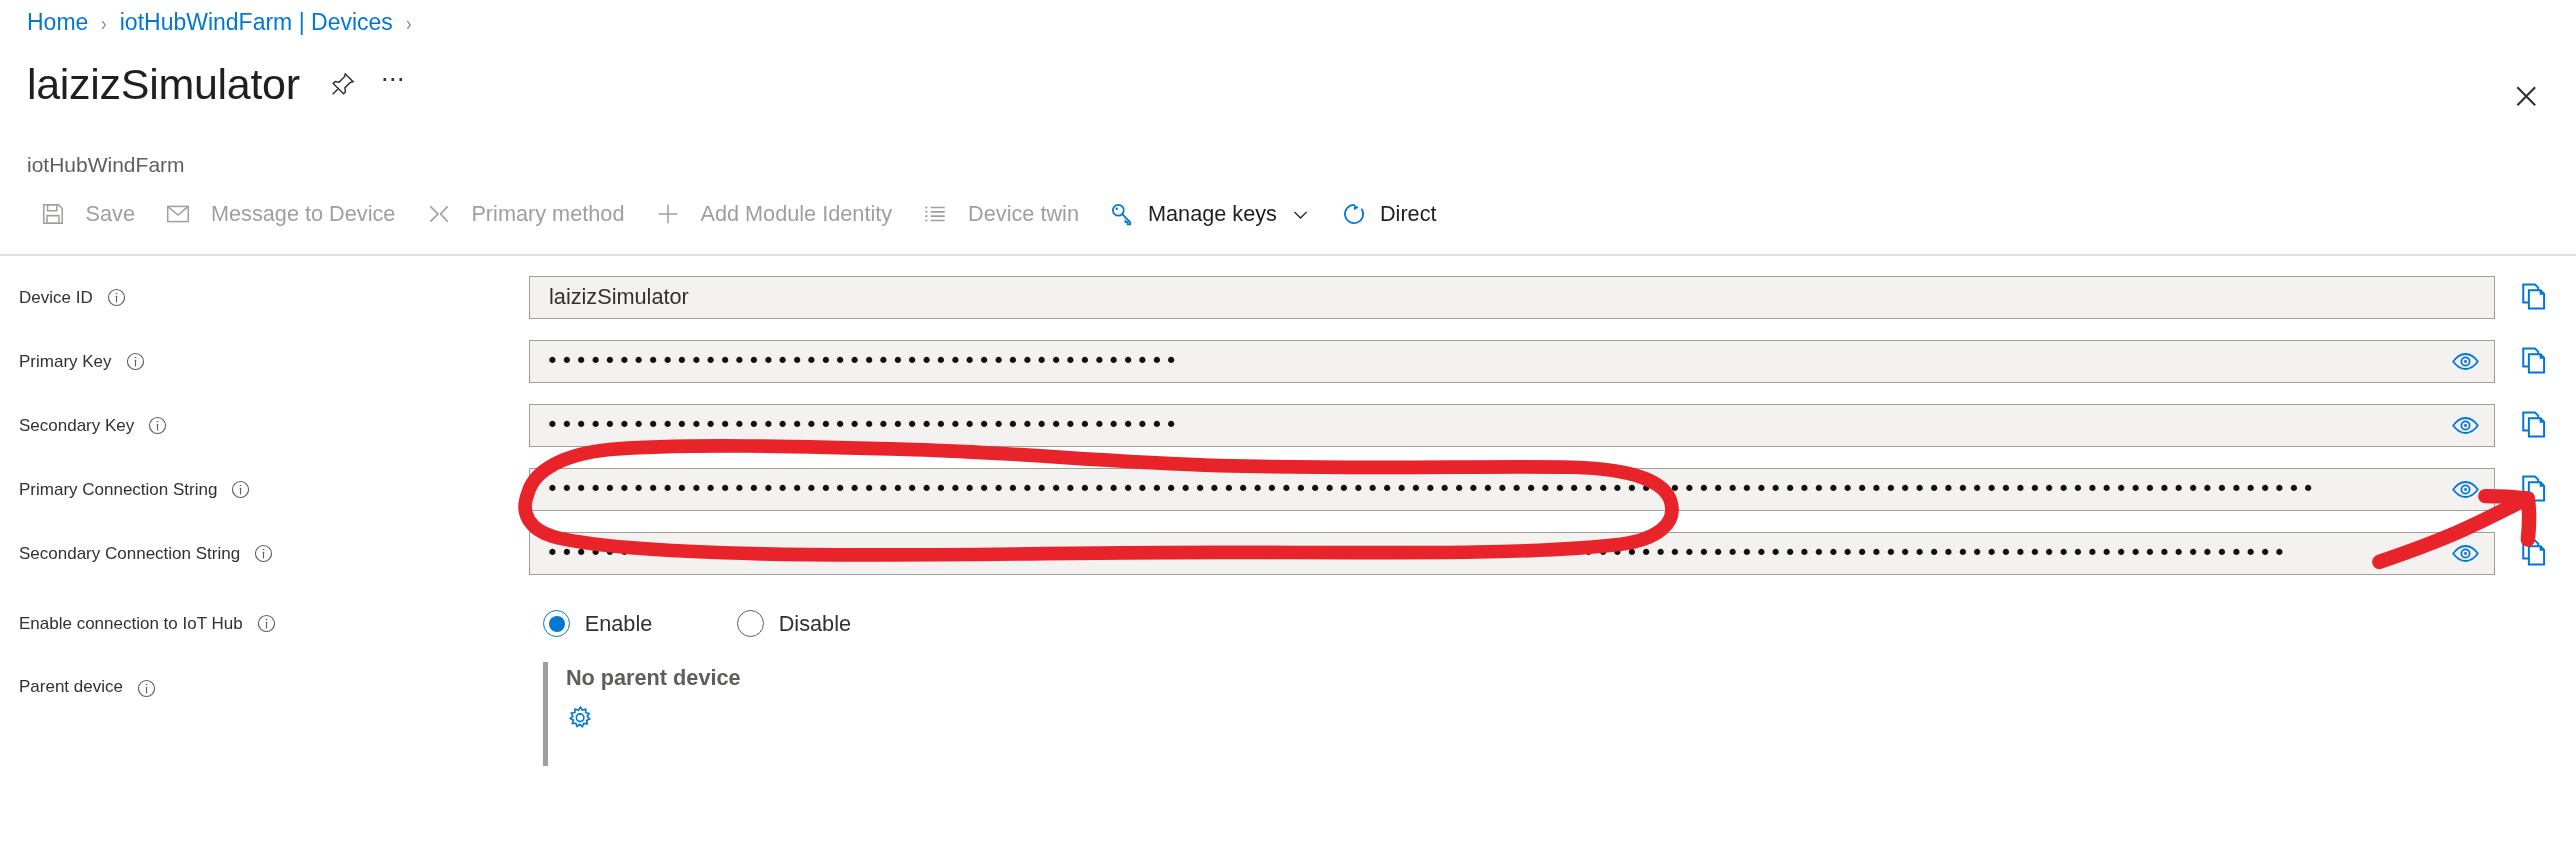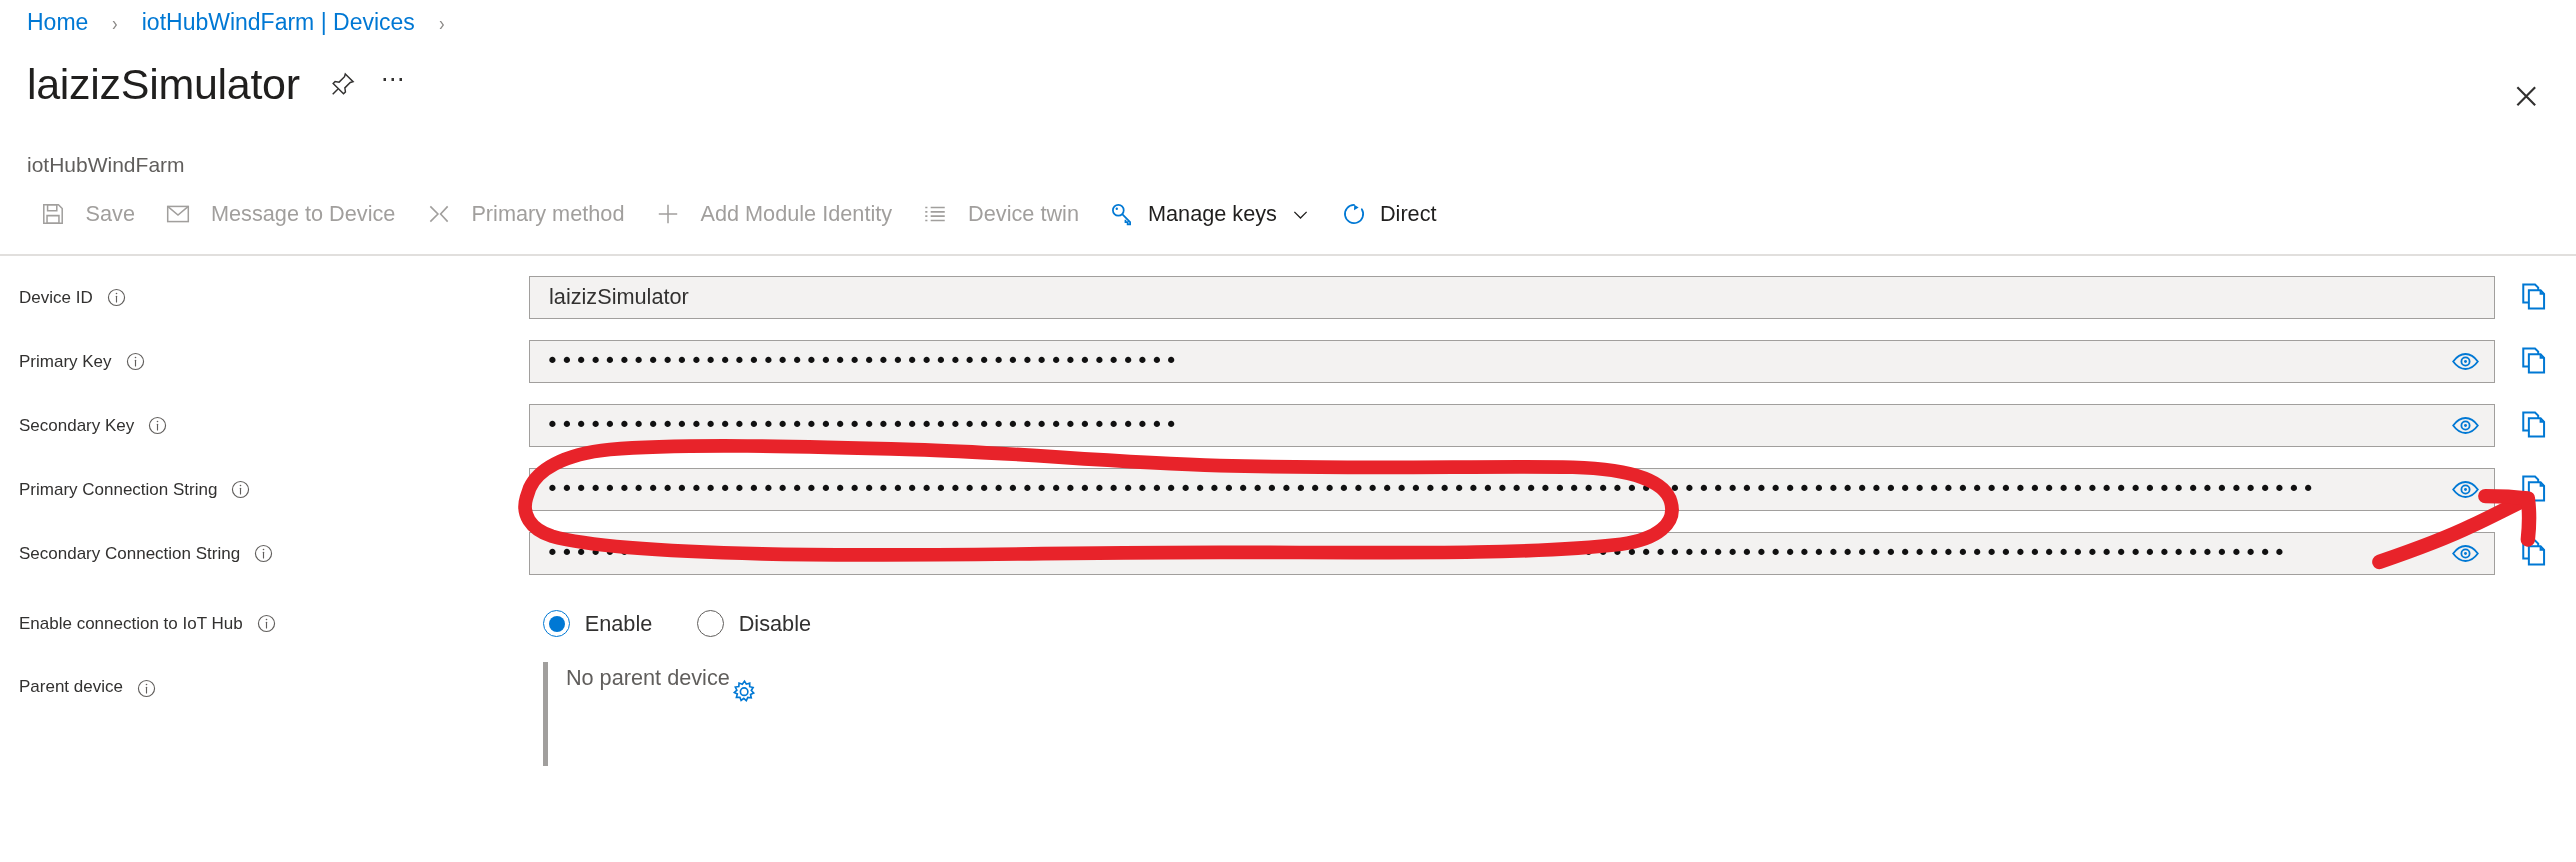--- a/index.html
+++ b/index.html
@@ -7,21 +7,21 @@
     width: 2576px; height: 863px;
     background: #ffffff;
     font-family: "Liberation Sans", sans-serif;
     overflow: hidden;
   }
   .page { position: relative; width: 2576px; height: 863px; background:#fff; }
 
   
   .breadcrumb {
     position: absolute; left: 27px; top: 11.2px;
-    display: flex; align-items: center; gap: 12px;
+    display: flex; align-items: center; gap: 1px;
     font-size: 23px; line-height: 1;
   }
   .crumb-link {
     color: #0078d4; text-decoration: none; white-space: nowrap;
     cursor: pointer;
   }
   .crumb-sep {
     color: #8a8886; font-size: 21px; padding: 0 11.2px;
     display: inline-block; transform: scaleX(0.8);
   }
@@ -124,21 +124,21 @@
     display: flex; align-items: center; justify-content: center;
   }
   .copy-btn {
     margin-left: 21px; width: 37px; height: 37px;
     display: flex; align-items: center; justify-content: center;
     cursor: pointer; flex: 0 0 auto;
   }
 
   
   .radio-row { height: 77px; align-items: center; }
-  .radio-group { display: flex; align-items: center; padding-left: 14.4px; }
+  .radio-group { display: flex; align-items: center; padding-left: 14.4px; gap: 40px; }
   .radio-opt {
     display: flex; align-items: center; margin-right: 45px;
     cursor: pointer; font-size: 21.7px; color: #323130;
   }
   .radio-mark {
     width: 27px; height: 27px; border-radius: 50%;
     border: 1.6px solid #605e5c; margin-right: 14.4px;
     display: flex; align-items: center; justify-content: center;
     flex: 0 0 auto; background: #fff;
   }
@@ -148,21 +148,21 @@
     background: #0078d4;
   }
 
   
   .parent-row { height: 120px; align-items: flex-start; }
   .parent-row .flabel { padding-top: 16px; align-items: flex-start; }
   .parent-box {
     display: flex; align-items: stretch; padding-left: 14.4px; height: 104px;
   }
   .parent-bar { width: 4.8px; background: #a19f9d; flex: 0 0 4.8px; }
-  .parent-inner { padding-left: 17.7px; display: flex; flex-direction: row; }
+  .parent-inner { padding-left: 17.7px; display: flex; flex-direction: column; font-weight: bold; }
   .parent-txt { font-size: 21.7px; color: #605e5c; line-height: 1; margin-top: 4.8px; }
   .gear-btn {
     margin-top: 14.4px; width: 32px; height: 32px; cursor: pointer;
     display: flex; align-items: center;
   }
 
   
   .annot { position: absolute; left: 0; top: 0; width: 2576px; height: 863px;
            pointer-events: none; }
 </style>

